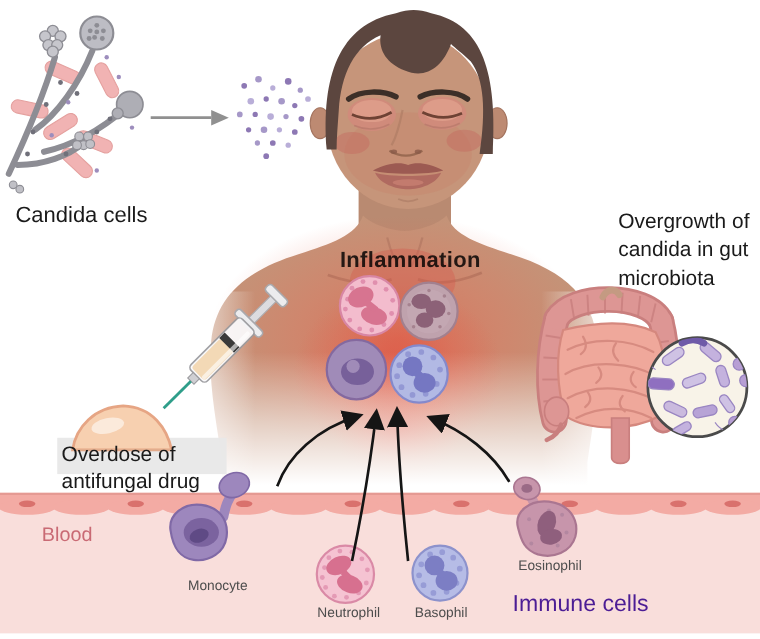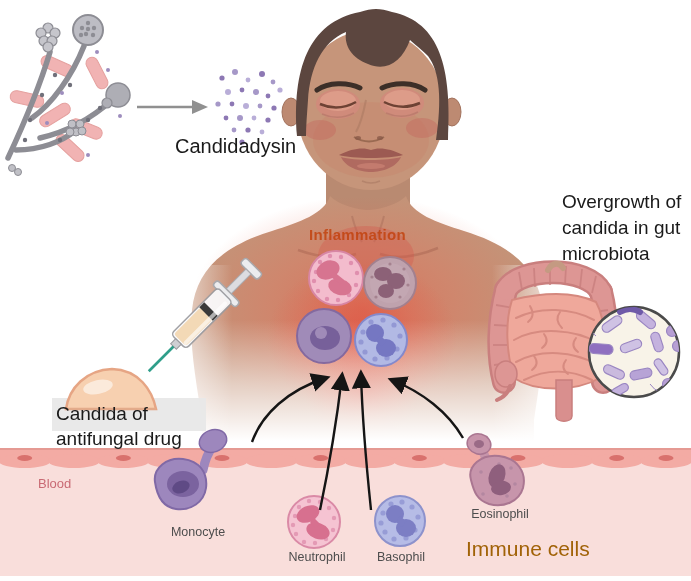--- a/index.html
+++ b/index.html
@@ -3,29 +3,29 @@
 <meta charset="utf-8">
 <style>
   html,body{margin:0;padding:0;background:#fff;}
   .stage{position:relative;width:691px;height:581px;background:#ffffff;overflow:hidden;
          font-family:"Liberation Sans", sans-serif;}
   .stage svg{position:absolute;left:0;top:0;}
   .lbl{position:absolute;color:#1a1a1a;white-space:pre-line;}
   .lbl-candida{left:14px;top:185px;font-size:20px;}
   .lbl-candidadysin{left:175px;top:135px;font-size:20px;}
   .lbl-overgrowth{left:536px;top:189px;width:148px;font-size:19px;line-height:1.38;margin-left:26px;}
-  .lbl-inflammation{left:309px;top:226px;font-size:15px;font-weight:bold;color:#c2410c;opacity:.82;letter-spacing:.3px;}
+  .lbl-inflammation{left:309px;top:226px;font-size:20px;font-weight:bold;color:#000000;opacity:.82;letter-spacing:.3px;}
   .lbl-overdose{left:56px;top:401px;width:152px;font-size:19px;line-height:1.32;}
-  .lbl-blood{left:38px;top:476px;font-size:13px;color:#c96a74;}
+  .lbl-blood{left:38px;top:476px;font-size:18px;color:#c96a74;}
   .cell-lbl{font-size:12.5px;color:#4d4d4d;text-align:center;width:84px;}
   .lbl-monocyte{left:156px;top:509px;margin-top:16px;}
   .lbl-eosinophil{left:275px;top:550px;}
   .lbl-basophil{left:359px;top:550px;}
   .lbl-neutrophil{left:458px;top:507px;}
-  .lbl-immune{left:466px;top:537px;font-size:21px;color:#a16207;}
+  .lbl-immune{left:466px;top:537px;font-size:21px;color:#4c1d95;}
 </style>
 </head>
 <body>
 
 <div class="stage">
 
 <svg width="691" height="581" viewBox="0 0 691 581">
   <defs>
     <radialGradient id="glowGrad" cx="50%" cy="50%" r="50%">
       <stop offset="0%" stop-color="rgba(228,84,63,0.55)"></stop>
@@ -470,24 +470,24 @@
     <rect x="33" y="-16" width="7" height="32" rx="3" fill="#ececee" stroke="#a9a9ad" stroke-width="1.5"></rect>
     <rect x="38" y="-10.5" width="66" height="21" rx="4" fill="#fbfbfd" opacity="0.92" stroke="#9a9a9e" stroke-width="1.5"></rect>
     <rect x="64" y="-8.5" width="38" height="17" rx="3" fill="#f3d9b6"></rect>
     <rect x="58" y="-9.5" width="7" height="19" fill="#3a3a3a"></rect>
     <rect x="42" y="-8" width="60" height="4" rx="2" fill="#ffffff" opacity="0.6"></rect>
     <rect x="104" y="-4" width="7" height="8" fill="#cfcfd3" stroke="#9a9a9e" stroke-width="1"></rect>
     <line x1="111" y1="0" x2="146" y2="0" stroke="#2f9e8a" stroke-width="2.6"></line>
   </g>
 </svg>
 
-<div class="lbl lbl-candidadysin">Candidadysin</div>
+<div class="lbl lbl-candida">Candida cells</div>
 <div class="lbl lbl-overgrowth">Overgrowth of candida in gut microbiota</div>
 <div class="lbl lbl-inflammation">Inflammation</div>
-<div class="lbl lbl-overdose">Candida of antifungal drug</div>
+<div class="lbl lbl-overdose">Overdose of antifungal drug</div>
 <div class="lbl lbl-blood">Blood</div>
 <div class="lbl cell-lbl lbl-monocyte">Monocyte</div>
 <div class="lbl cell-lbl lbl-eosinophil">Neutrophil</div>
 <div class="lbl cell-lbl lbl-basophil">Basophil</div>
 <div class="lbl cell-lbl lbl-neutrophil">Eosinophil</div>
 <div class="lbl lbl-immune">Immune cells</div>
 
 </div>
 
 </body></html>

